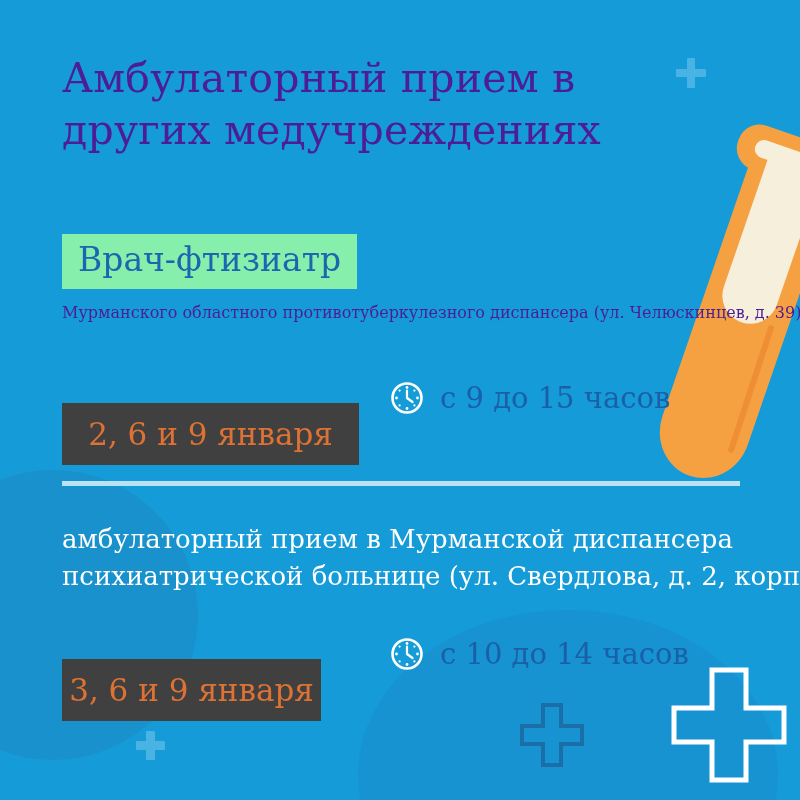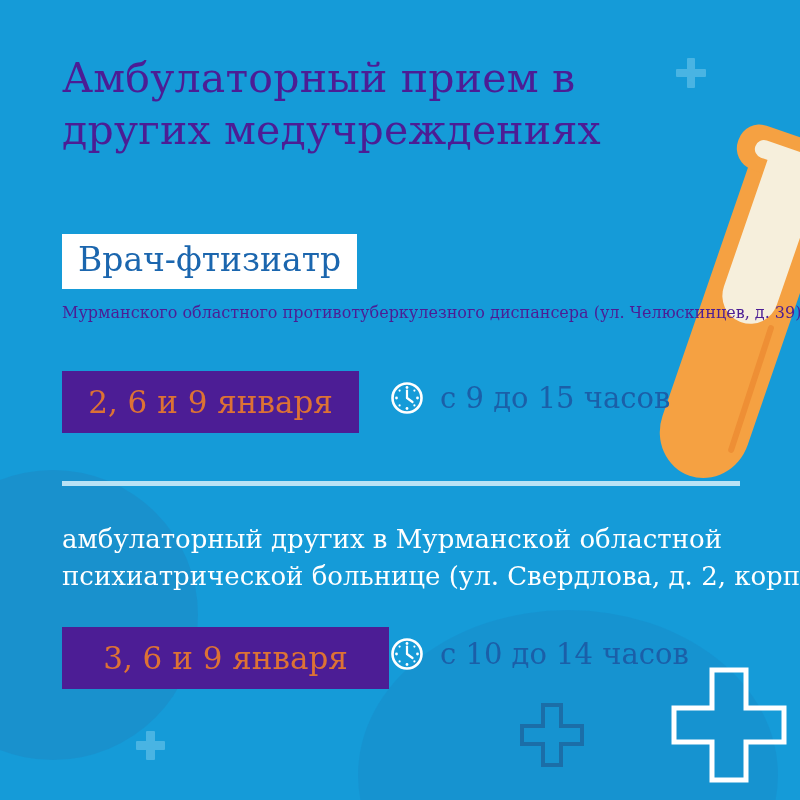--- a/index.html
+++ b/index.html
@@ -83,53 +83,54 @@
     line-height: 1.28;
     letter-spacing: 0.2px;
     font-weight: 400;
     font-family: "DejaVu Serif", serif;
   }
 
   .badge {
     position: absolute;
     left: 62px;
     top: 234px;
-    background: #ffffff;
+    background: #86efac;
     color: #1B66AE;
     font-size: 33px;
     line-height: 1;
     padding: 9px 16px 13px 16px;
     white-space: nowrap;
   }
 
   .subtitle {
     position: absolute;
     left: 62px;
     top: 303px;
     width: 700px;
     color: #4c1d95;
     font-size: 16px;
     line-height: 1.2;
     white-space: nowrap;
   }
 
   .datebox {
     position: absolute;
-    background: #4c1d95;
+    background: #404040;
     color: #DD7234;
     font-size: 31px;
     line-height: 1;
     text-align: center;
     display: flex;
     align-items: center;
     justify-content: center;
     white-space: nowrap;
+    margin-top: 32px;
   }
   .datebox-1 { left: 62px; top: 371px; width: 297px; height: 62px; }
-  .datebox-2 { left: 62px; top: 627px; width: 327px; height: 62px; }
+  .datebox-2 { left: 62px; top: 627px; width: 259px; height: 62px; }
 
   .timerow {
     position: absolute;
     display: flex;
     align-items: center;
     gap: 16px;
   }
   .timerow-1 { left: 390px; top: 381px; }
   .timerow-2 { left: 390px; top: 637px; text-align: center; }
 
@@ -235,21 +236,21 @@
         <path d="M17 17 L17 9.5" stroke="#FFFFFF" stroke-width="2.2" stroke-linecap="round"></path>
         <path d="M17 17 L22.5 21" stroke="#FFFFFF" stroke-width="2.2" stroke-linecap="round"></path>
       </svg>
     </span>
     <span class="time-text">с 9 до 15 часов</span>
   </div>
 
   <div class="divider"></div>
 
   <div class="section2-text">
-    <div>амбулаторный других в Мурманской областной</div>
+    <div>амбулаторный прием в Мурманской диспансера</div>
     <div>психиатрической больнице (ул. Свердлова, д. 2, корп. 4)</div>
   </div>
 
   <div class="datebox datebox-2">
     <span>3, 6 и 9 января</span>
   </div>
 
   <div class="timerow timerow-2">
     <span class="clock-icon">
       <svg viewBox="0 0 34 34" xmlns="http://www.w3.org/2000/svg">

